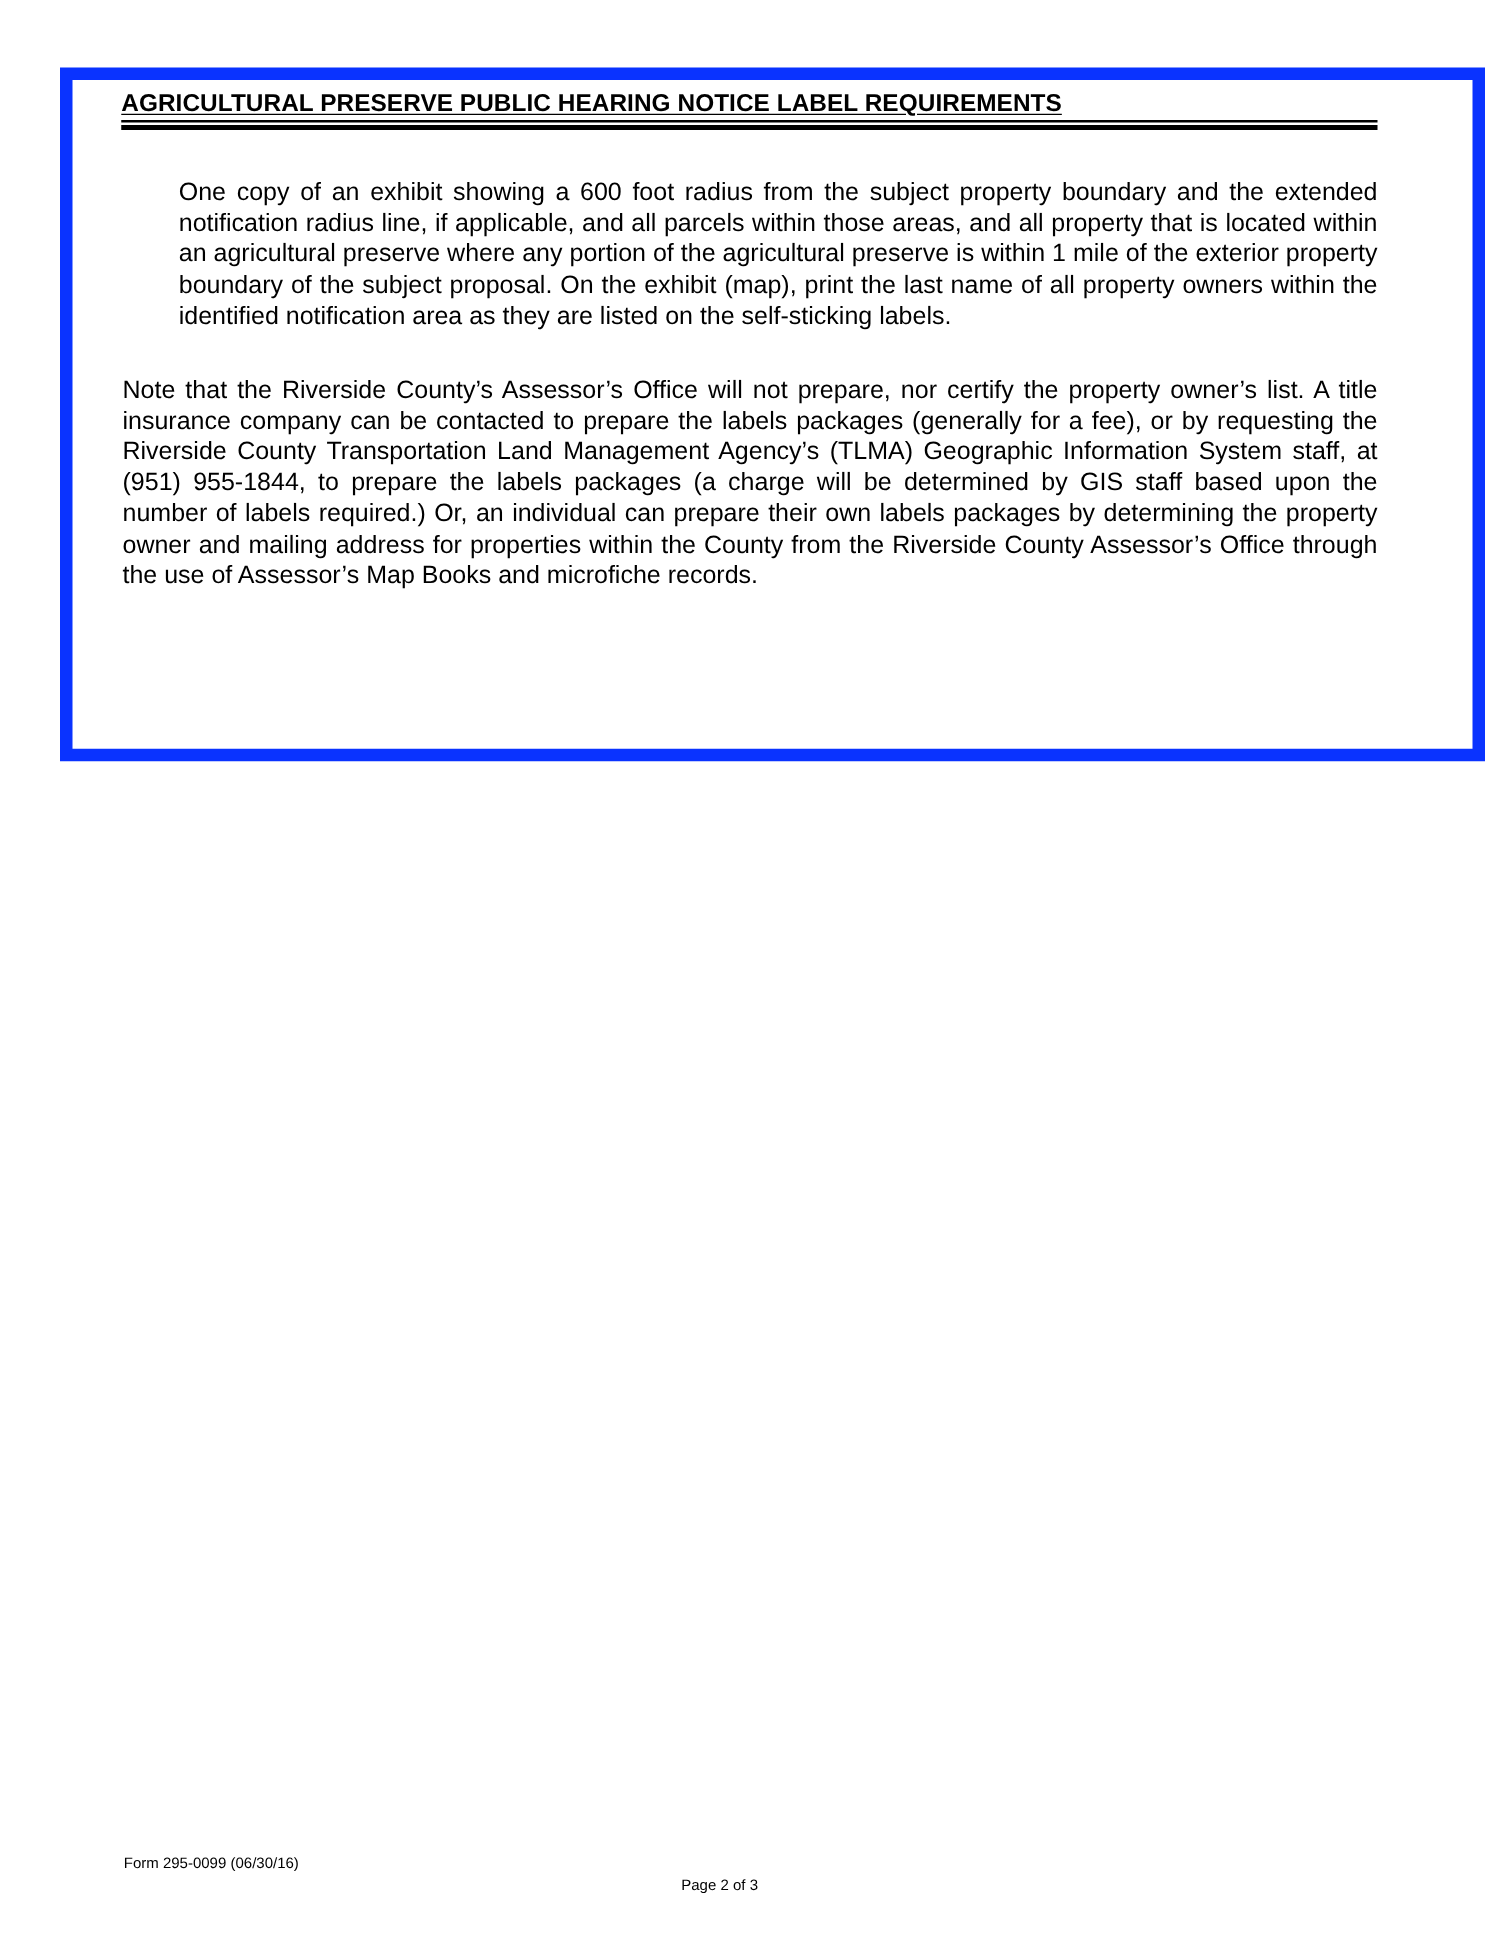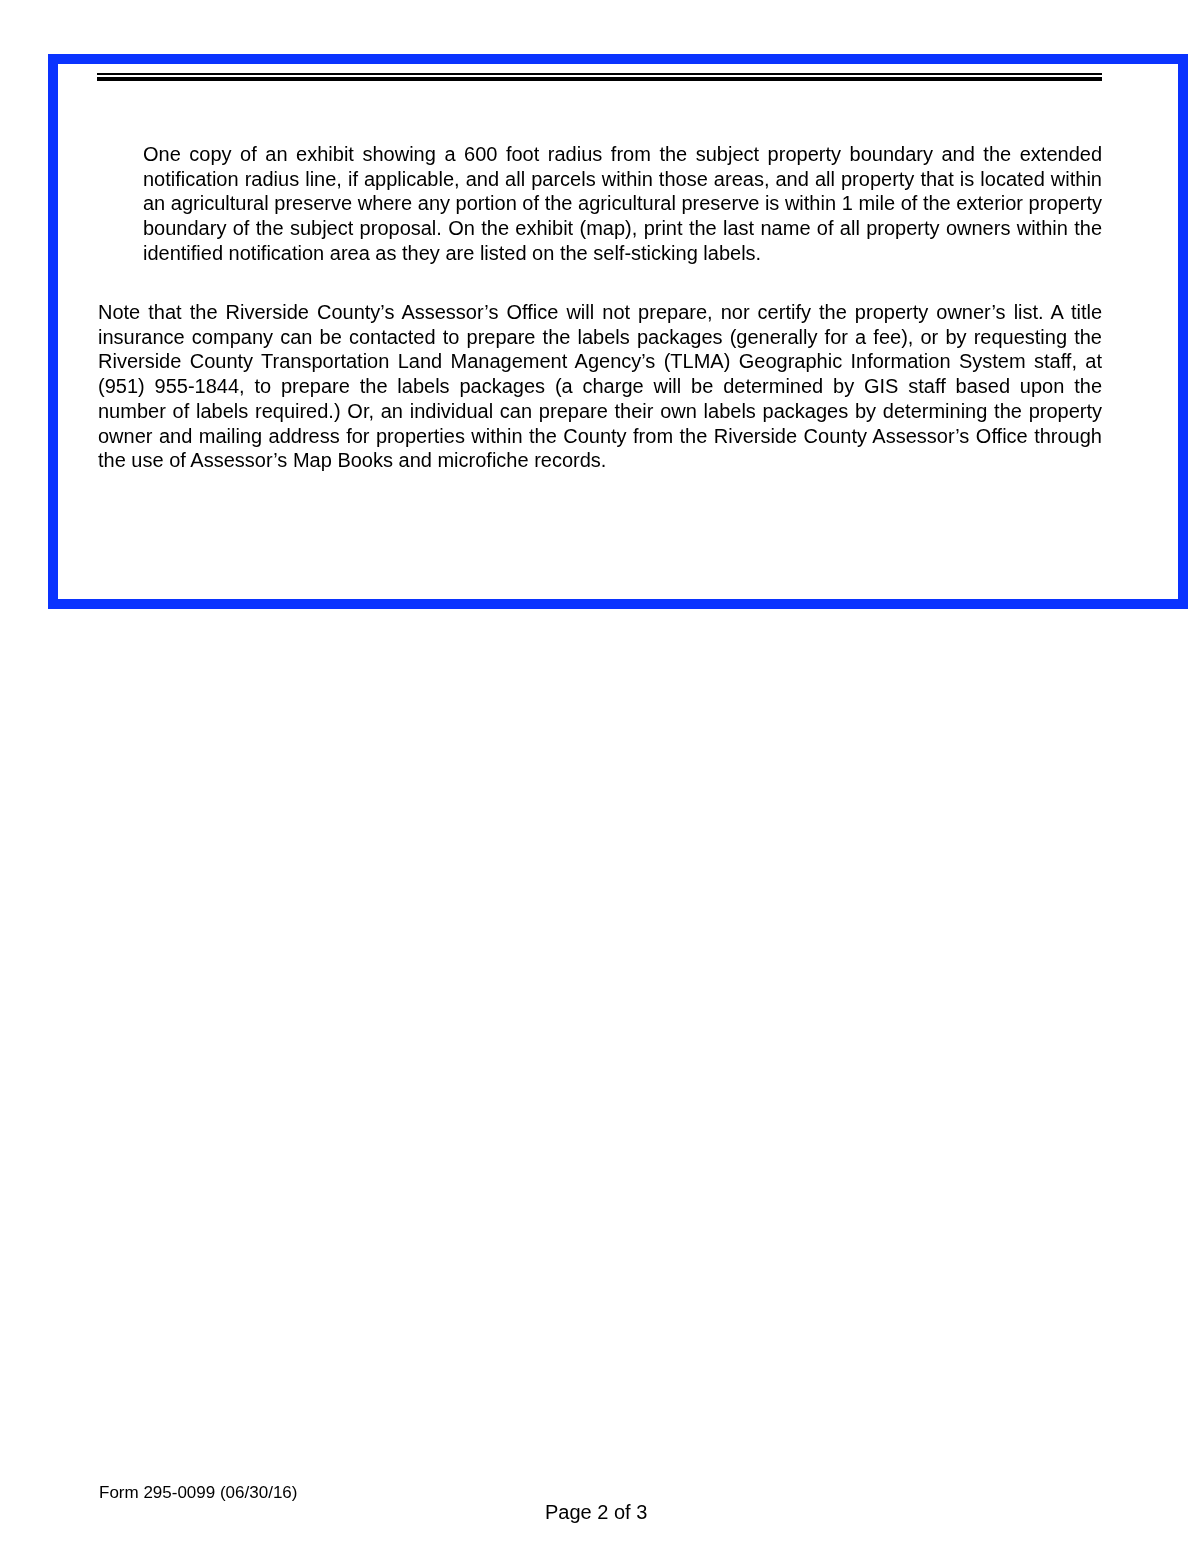--- a/index.html
+++ b/index.html
@@ -8,29 +8,30 @@
   .box { position: absolute; left: 48px; top: 54px; width: 1120px; height: 535px;
          border: 10px solid #0a33ff; background: #fff; }
   .heading-wrap { position: absolute; left: 97px; top: 72px; width: 1005px; }
   .heading { font-weight: bold; font-size: 19.5px; text-decoration: underline;
              text-underline-offset: 2px; white-space: nowrap; letter-spacing: 0.05px; }
   .rule-thin { height: 2px; background: #000; margin-top: 1px; }
   .rule-thick { height: 4px; background: #000; margin-top: 2px; }
   .para { position: absolute; font-size: 20px; line-height: 24.7px; text-align: justify; }
   .p1 { left: 143px; top: 142px; width: 959px; }
   .p2 { left: 98px; top: 300px; width: 1004px; }
-  .form-no { position: absolute; left: 99px; top: 1483px; font-size: 17px; }
-  .page-no { position: absolute; left: 545px; top: 1501px; font-size: 20px; }
+  .form-no { position: absolute; left: 99px; top: 1483px; font-size: 12px; }
+  .page-no { position: absolute; left: 545px; top: 1501px; font-size: 12px; }
 </style>
 </head>
 <body>
 
 <div class="box"></div>
 
 <div class="heading-wrap">
+  <div class="heading">AGRICULTURAL PRESERVE PUBLIC HEARING NOTICE LABEL REQUIREMENTS</div>
   <div class="rule-thin"></div>
   <div class="rule-thick"></div>
 </div>
 
 <div class="para p1">One copy of an exhibit showing a 600 foot radius from the subject property boundary and the extended notification radius line, if applicable, and all parcels within those areas, and all property that is located within an agricultural preserve where any portion of the agricultural preserve is within 1 mile of the exterior property boundary of the subject proposal.  On the exhibit (map), print the last name of all property owners within the identified notification area as they are listed on the self-sticking labels.</div>
 <div class="para p2">Note that the Riverside County’s Assessor’s Office will not prepare, nor certify the property owner’s list. A title insurance company can be contacted to prepare the labels packages (generally for a fee), or by requesting the Riverside County Transportation Land Management Agency’s (TLMA) Geographic Information System staff, at (951) 955-1844, to prepare the labels packages (a charge will be determined by GIS staff based upon the number of labels required.)  Or, an individual can prepare their own labels packages by determining the property owner and mailing address for properties within the County from the Riverside County Assessor’s Office through the use of Assessor’s Map Books and microfiche records.</div>
 
 <div class="form-no">Form 295-0099 (06/30/16)</div>
 <div class="page-no">Page 2 of 3</div>
 

